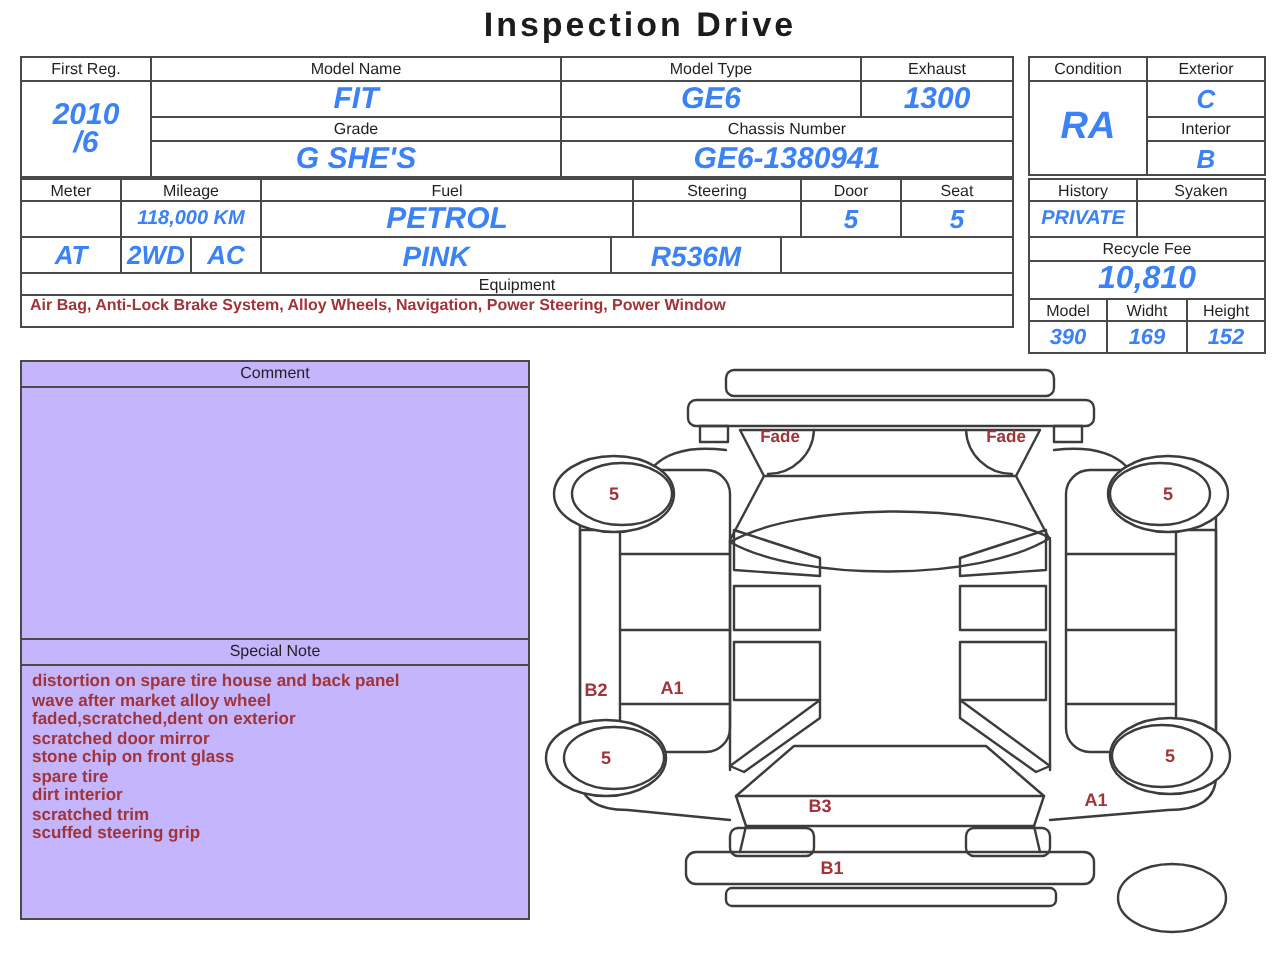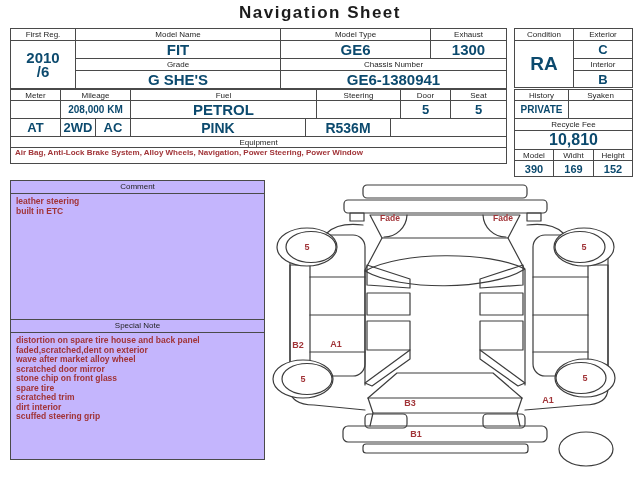--- a/index.html
+++ b/index.html
@@ -9,21 +9,21 @@
     -webkit-font-smoothing:antialiased;
   }
   .sheet{position:absolute;inset:0;overflow:hidden;}
   .title{
     position:absolute;left:0;top:3px;width:640px;text-align:center;
     font-size:17px;letter-spacing:1.5px;color:#1c1c1c;font-weight:600;
   }
   table{border-collapse:collapse;position:absolute;table-layout:fixed;background:#fff;}
   td,th{border:1px solid #4a4a4a;padding:0;text-align:center;vertical-align:middle;overflow:hidden;}
   th{font-size:8px;font-weight:400;color:#1f1f1f;}
-  .val{color:#0c4a6e;font-weight:700;}.v10{font-size:10px;}.v11{font-size:11px;}.v13{font-size:13px;}
+  .val{color:#3b82f6;font-weight:700;font-style:italic;}.v10{font-size:10px;}.v11{font-size:11px;}.v13{font-size:13px;}
   .v14{font-size:14px;}.v15{font-size:15px;}.v16{font-size:16px;}.v19{font-size:19px;}
   .r11{height:11px;}.r12{height:12px;}.r16{height:16px;}.r17{height:17px;}
   .r18{height:18px;}
   .firstreg{line-height:14px;font-size:15px;}
   .eqcell{text-align:left;vertical-align:top;}
   .eqtext{
     width:408px;margin:1px 0 0 4px;font-size:8px;line-height:8px;
     color:#a13438;font-weight:700;word-break:break-all;text-align:left;
   }
   .notebox{
@@ -41,21 +41,21 @@
   svg text{
     font-family:"Liberation Sans","DejaVu Sans",sans-serif;
     font-weight:700;fill:#a13438;text-anchor:middle;
   }
 </style>
 </head>
 <body>
 
 <div class="sheet">
 
-  <div class="title">Navigation Sheet</div>
+  <div class="title">Inspection Drive</div>
 
   <table style="left:10px;top:28px;">
     <colgroup>
         <col style="width:65px">
         <col style="width:205px">
         <col style="width:150px">
         <col style="width:76px">
       </colgroup>
     <tbody>
         <tr class="r12">
@@ -123,21 +123,21 @@
         <tr class="r11">
       <th>Meter</th>
       <th colspan="2">Mileage</th>
       <th colspan="2">Fuel</th>
       <th colspan="2">Steering</th>
       <th>Door</th>
       <th>Seat</th>
     </tr>
     <tr class="r18">
       <td class="val v10"></td>
-      <td colspan="2" class="val v10">208,000 KM</td>
+      <td colspan="2" class="val v10">118,000 KM</td>
       <td colspan="2" class="val v15">PETROL</td>
       <td colspan="2" class="val v13"></td>
       <td class="val v13">5</td>
       <td class="val v13">5</td>
     </tr>
     <tr class="r18">
       <td class="val v13">AT</td>
       <td class="val v13">2WD</td>
       <td class="val v13">AC</td>
       <td class="val v14">PINK</td>
@@ -185,37 +185,33 @@
     <tr class="r16">
       <td class="val v11">390</td>
       <td colspan="2" class="val v11">169</td>
       <td class="val v11">152</td>
     </tr>
   </tbody>
     </table>
 
   <div class="notebox" style="left:10px;top:180px;width:253px;height:149px;">
     <div class="nhead">Comment</div>
-    <div class="nbody">
-      <div>leather steering</div>
-      <div>built in ETC</div>
-    </div>
   </div>
 
   <div class="notebox" style="left:10px;top:319px;width:253px;height:139px;">
     <div class="nhead">Special Note</div>
     <div class="nbody">
       <div>distortion on spare tire house and back panel</div>
+      <div>wave after market alloy wheel</div>
       <div>faded,scratched,dent on exterior</div>
-      <div>wave after market alloy wheel</div>
       <div>scratched door mirror</div>
       <div>stone chip on front glass</div>
       <div>spare tire</div>
+      <div>dirt interior</div>
       <div>scratched trim</div>
-      <div>dirt interior</div>
       <div>scuffed steering grip</div>
     </div>
   </div>
 
   <div class="carwrap">
     <svg width="368" height="298" viewBox="0 0 368 298">
       <g stroke="#3c3c3c" fill="none" stroke-width="1.2" stroke-linejoin="round" stroke-linecap="round">
 
         <rect x="20" y="55" width="75" height="141" rx="12"></rect>
         <rect x="20" y="85" width="20" height="110"></rect>

